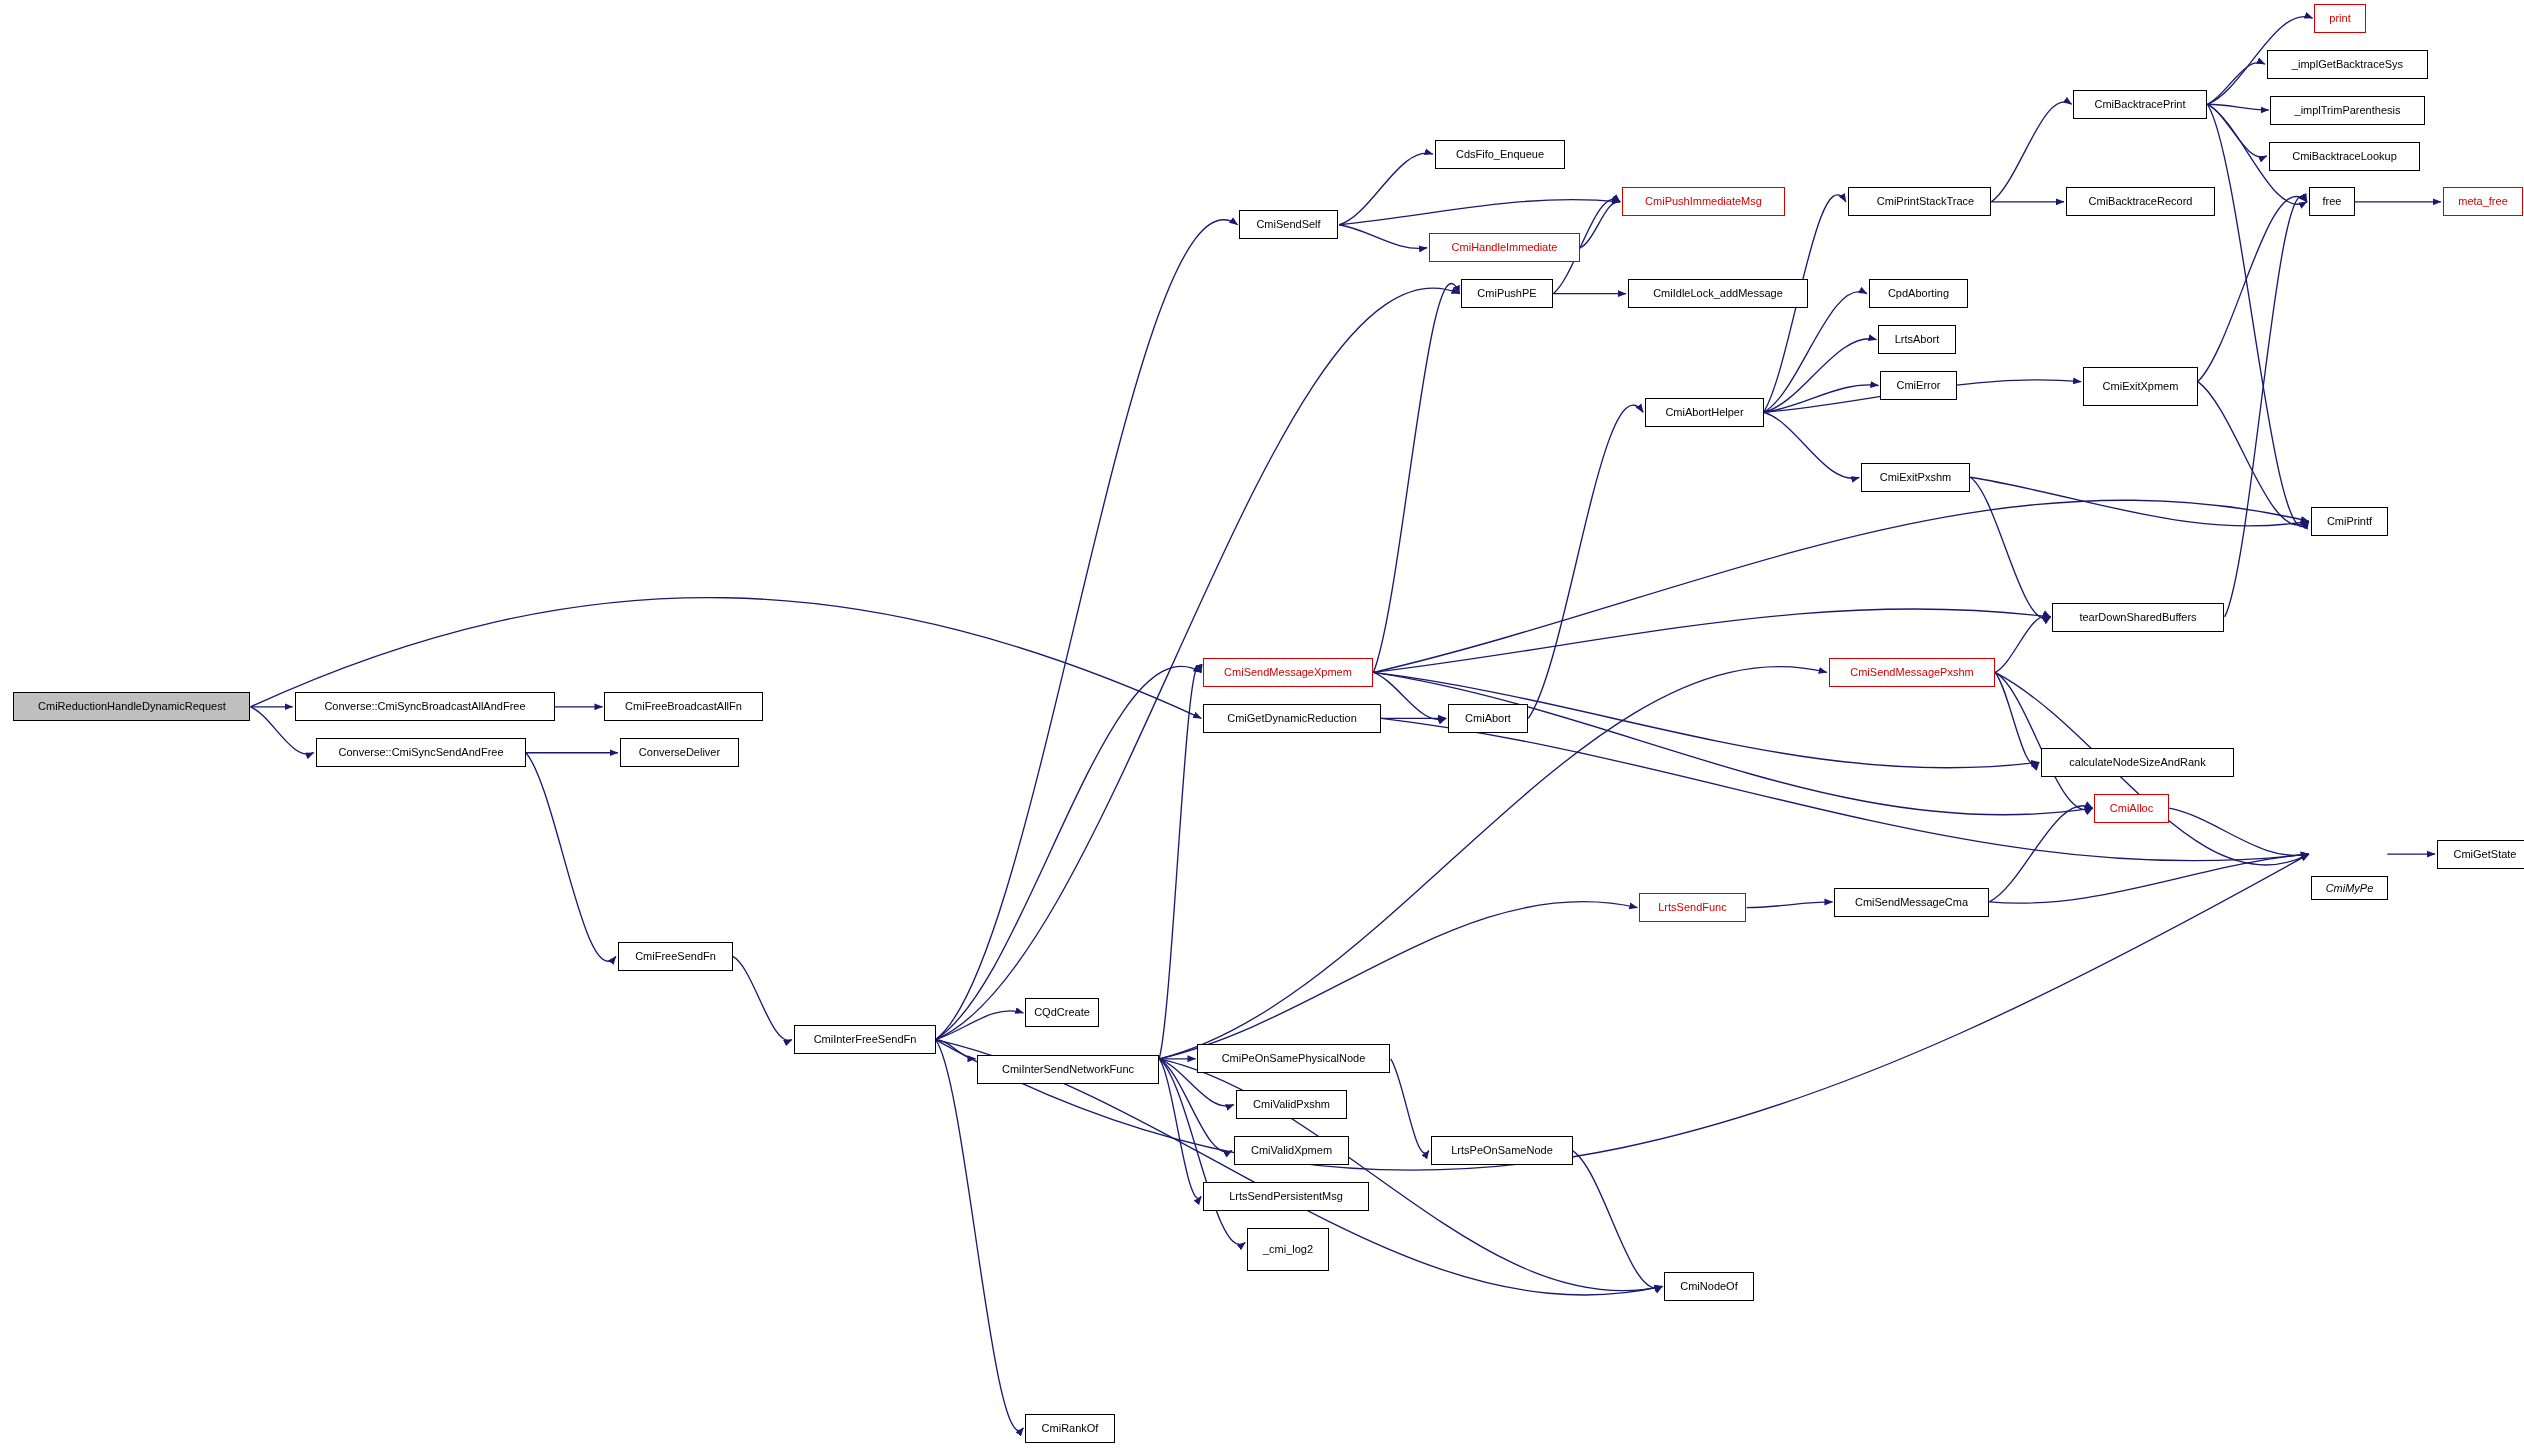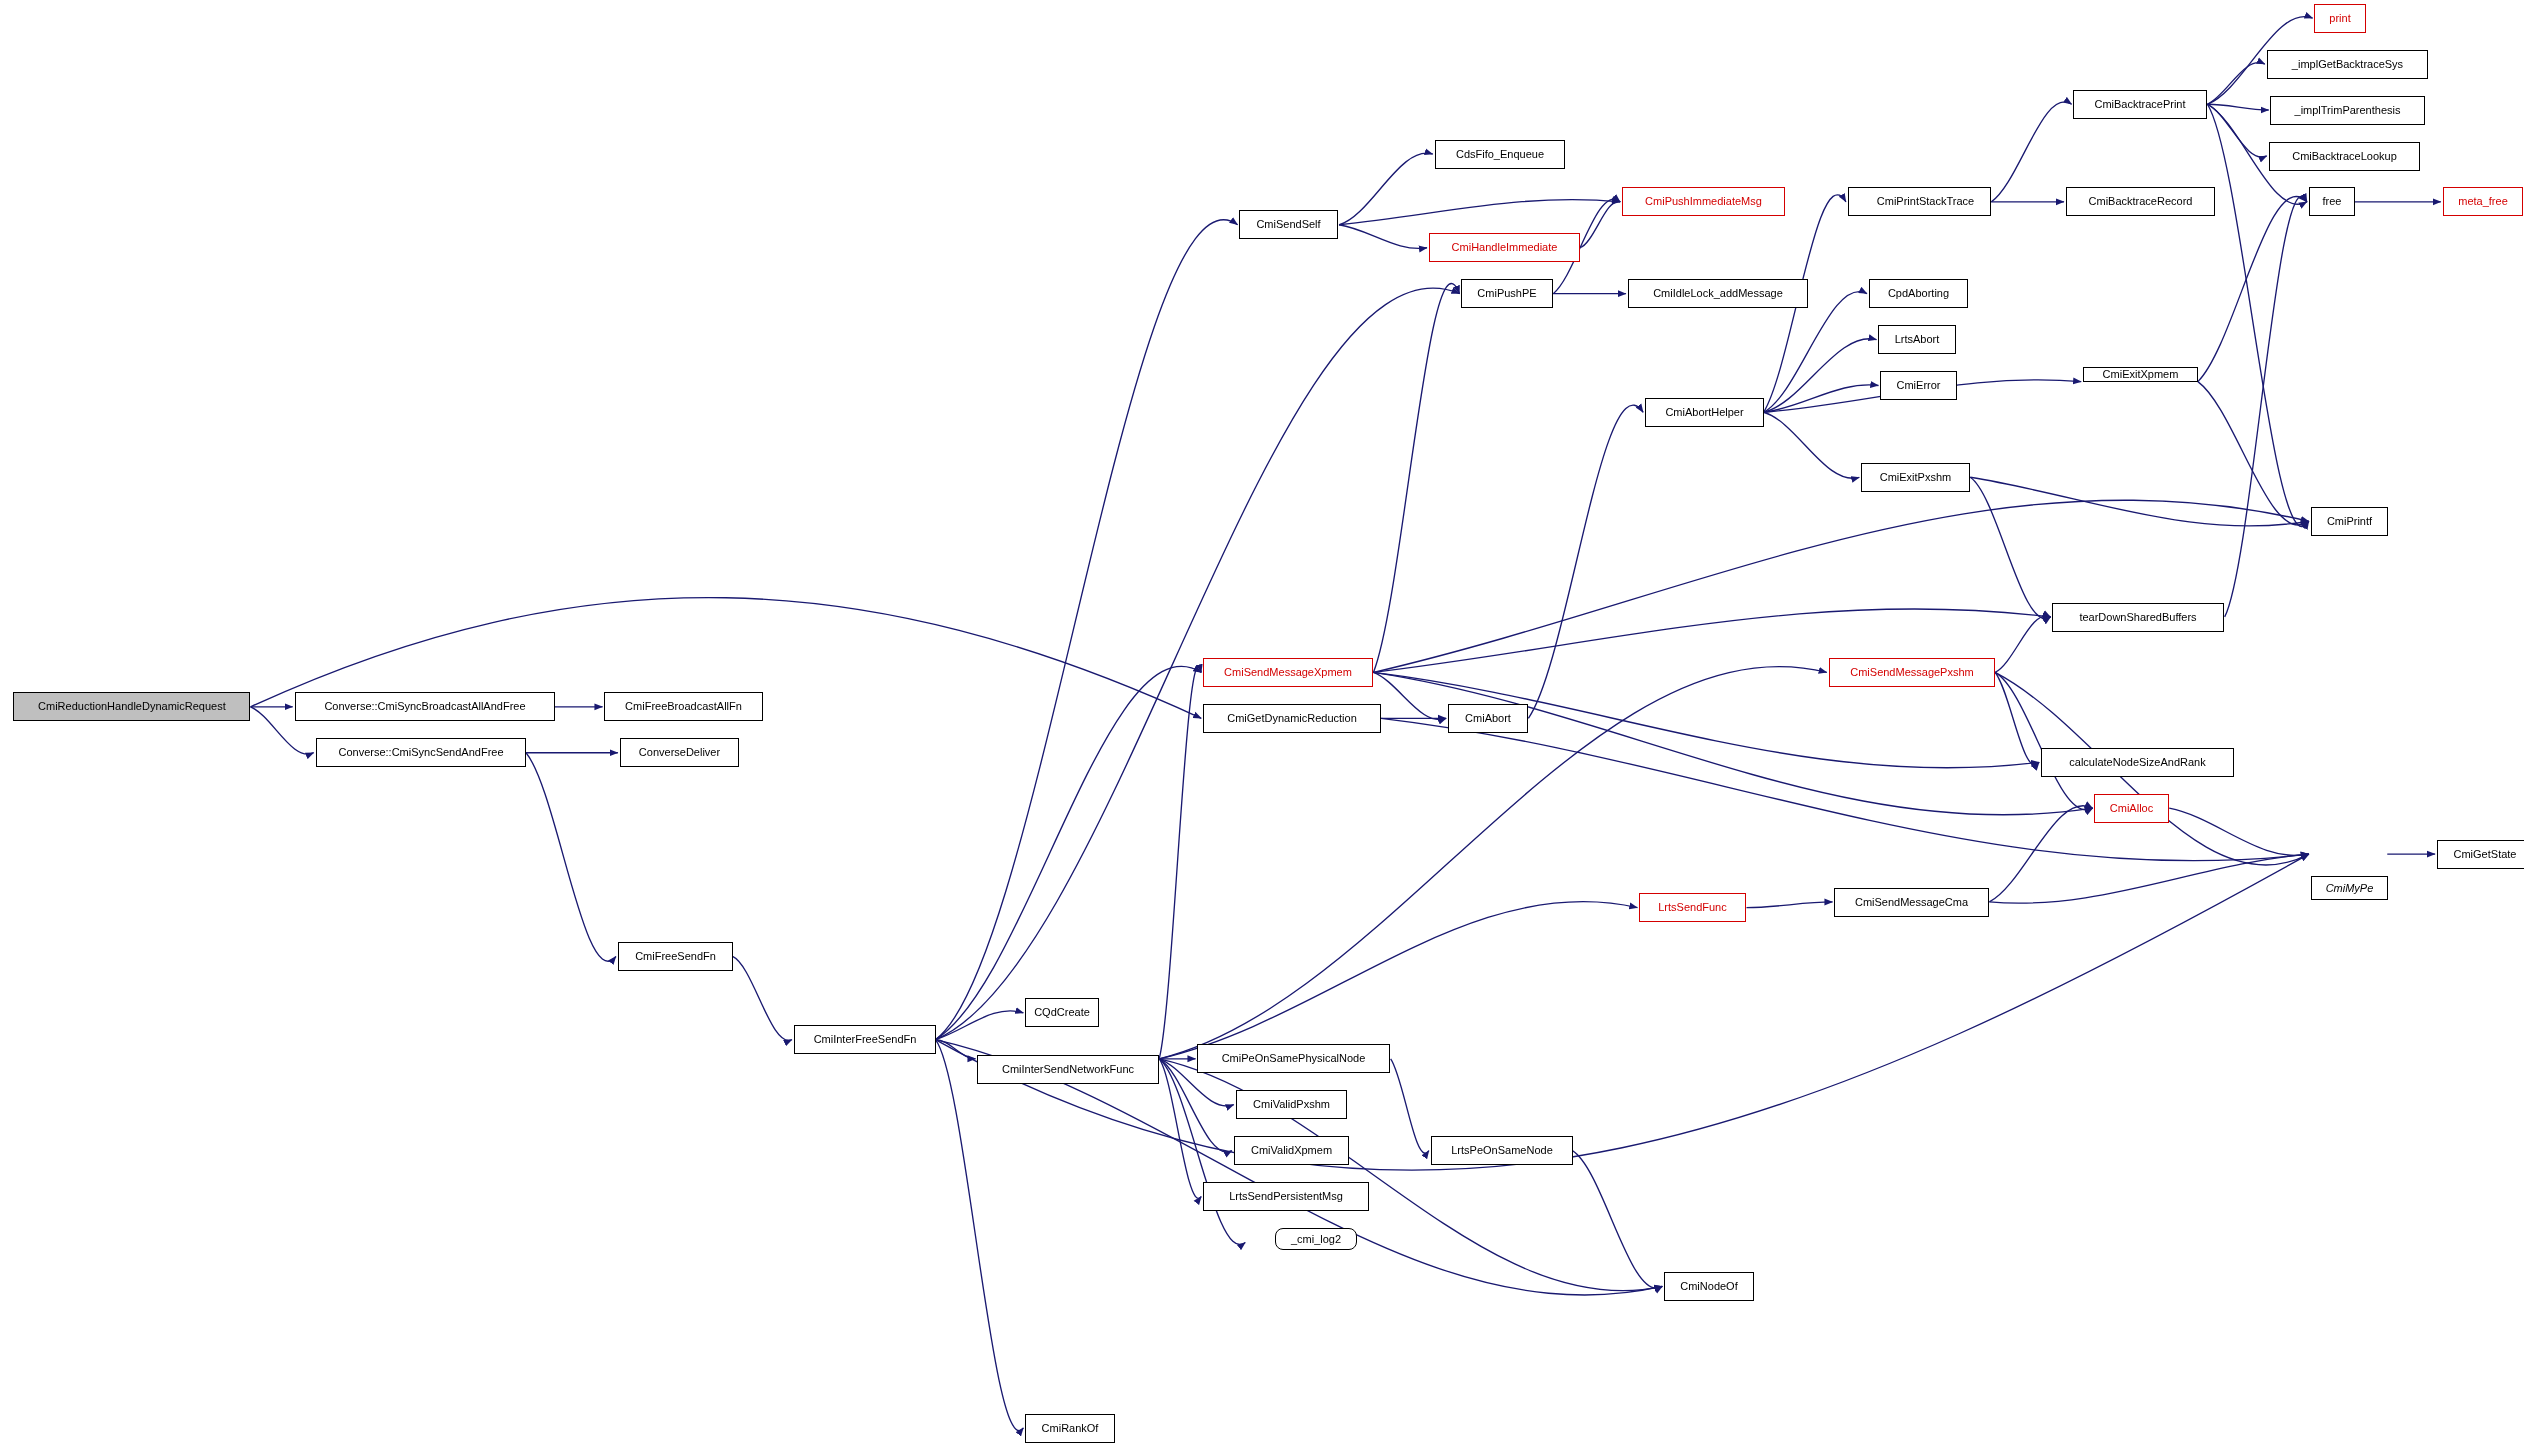--- a/index.html
+++ b/index.html
@@ -140,21 +140,21 @@
     <div class="node" style="left: 316px; top: 738px; width: 210px; height: 29px;">Converse::CmiSyncSendAndFree</div>
     <div class="node" style="left: 620px; top: 738px; width: 119px; height: 29px;">ConverseDeliver</div>
     <div class="node" style="left: 618px; top: 942px; width: 115px; height: 29px;">CmiFreeSendFn</div>
     <div class="node" style="left: 794px; top: 1025px; width: 142px; height: 29px;">CmiInterFreeSendFn</div>
     <div class="node" style="left: 1025px; top: 998px; width: 74px; height: 29px;">CQdCreate</div>
     <div class="node" style="left: 977px; top: 1044px; width: 182px; height: 29px; margin-top: 11px;">CmiInterSendNetworkFunc</div>
     <div class="node" style="left: 1197px; top: 1044px; width: 193px; height: 29px;">CmiPeOnSamePhysicalNode</div>
     <div class="node" style="left: 1236px; top: 1090px; width: 111px; height: 29px;">CmiValidPxshm</div>
     <div class="node" style="left: 1234px; top: 1136px; width: 115px; height: 29px;">CmiValidXpmem</div>
     <div class="node" style="left: 1203px; top: 1182px; width: 166px; height: 29px;">LrtsSendPersistentMsg</div>
-    <div class="node" style="left: 1275px; top: 1228px; width: 82px; height: 22px; border-radius: 8px;">_cmi_log2</div>
+    <div class="node" style="left: 1247px; top: 1228px; width: 82px; height: 43px;">_cmi_log2</div>
     <div class="node" style="left: 1431px; top: 1136px; width: 142px; height: 29px;">LrtsPeOnSameNode</div>
     <div class="node" style="left: 1664px; top: 1272px; width: 90px; height: 29px;">CmiNodeOf</div>
     <div class="node" style="left: 1025px; top: 1414px; width: 90px; height: 29px;">CmiRankOf</div>
     <div class="node" style="left: 1239px; top: 210px; width: 99px; height: 29px;">CmiSendSelf</div>
     <div class="node" style="left: 1435px; top: 140px; width: 130px; height: 29px;">CdsFifo_Enqueue</div>
     <div class="node red" style="left: 1622px; top: 187px; width: 163px; height: 29px;">CmiPushImmediateMsg</div>
     <div class="node red" style="left: 1429px; top: 233px; width: 151px; height: 29px;">CmiHandleImmediate</div>
     <div class="node" style="left: 1461px; top: 279px; width: 92px; height: 29px;">CmiPushPE</div>
     <div class="node" style="left: 1628px; top: 279px; width: 180px; height: 29px;">CmiIdleLock_addMessage</div>
     <div class="node red" style="left: 1203px; top: 658px; width: 170px; height: 29px;">CmiSendMessageXpmem</div>
@@ -167,21 +167,21 @@
     <div class="node" style="left: 1861px; top: 463px; width: 109px; height: 29px;">CmiExitPxshm</div>
     <div class="node" style="left: 1848px; top: 187px; width: 143px; height: 29px; padding-left: 12px;">CmiPrintStackTrace</div>
     <div class="node" style="left: 2066px; top: 187px; width: 149px; height: 29px;">CmiBacktraceRecord</div>
     <div class="node" style="left: 2073px; top: 90px; width: 134px; height: 29px;">CmiBacktracePrint</div>
     <div class="node red" style="left: 2314px; top: 3.8px; width: 52px; height: 29px;">print</div>
     <div class="node" style="left: 2267px; top: 50px; width: 161px; height: 29px;">_implGetBacktraceSys</div>
     <div class="node" style="left: 2270px; top: 96px; width: 155px; height: 29px;">_implTrimParenthesis</div>
     <div class="node" style="left: 2269px; top: 142px; width: 151px; height: 29px;">CmiBacktraceLookup</div>
     <div class="node" style="left: 2309px; top: 187px; width: 46px; height: 29px;">free</div>
     <div class="node red" style="left: 2443px; top: 187px; width: 80px; height: 29px;">meta_free</div>
-    <div class="node" style="left: 2083px; top: 367px; width: 115px; height: 15px;">CmiExitXpmem</div>
+    <div class="node" style="left: 2083px; top: 367px; width: 115px; height: 39px;">CmiExitXpmem</div>
     <div class="node" style="left: 2311px; top: 507px; width: 77px; height: 29px;">CmiPrintf</div>
     <div class="node" style="left: 2052px; top: 603px; width: 172px; height: 29px;">tearDownSharedBuffers</div>
     <div class="node red" style="left: 1829px; top: 658px; width: 166px; height: 29px;">CmiSendMessagePxshm</div>
     <div class="node" style="left: 2041px; top: 748px; width: 193px; height: 29px;">calculateNodeSizeAndRank</div>
     <div class="node red" style="left: 2094px; top: 794px; width: 75px; height: 29px;">CmiAlloc</div>
     <div class="node" style="left: 2311px; top: 876px; width: 77px; height: 24px; font-style: italic;">CmiMyPe</div>
     <div class="node" style="left: 2437px; top: 840px; width: 96px; height: 29px;">CmiGetState</div>
     <div class="node red" style="left: 1639px; top: 893px; width: 107px; height: 29px;">LrtsSendFunc</div>
     <div class="node" style="left: 1834px; top: 888px; width: 155px; height: 29px;">CmiSendMessageCma</div>
   </div>

